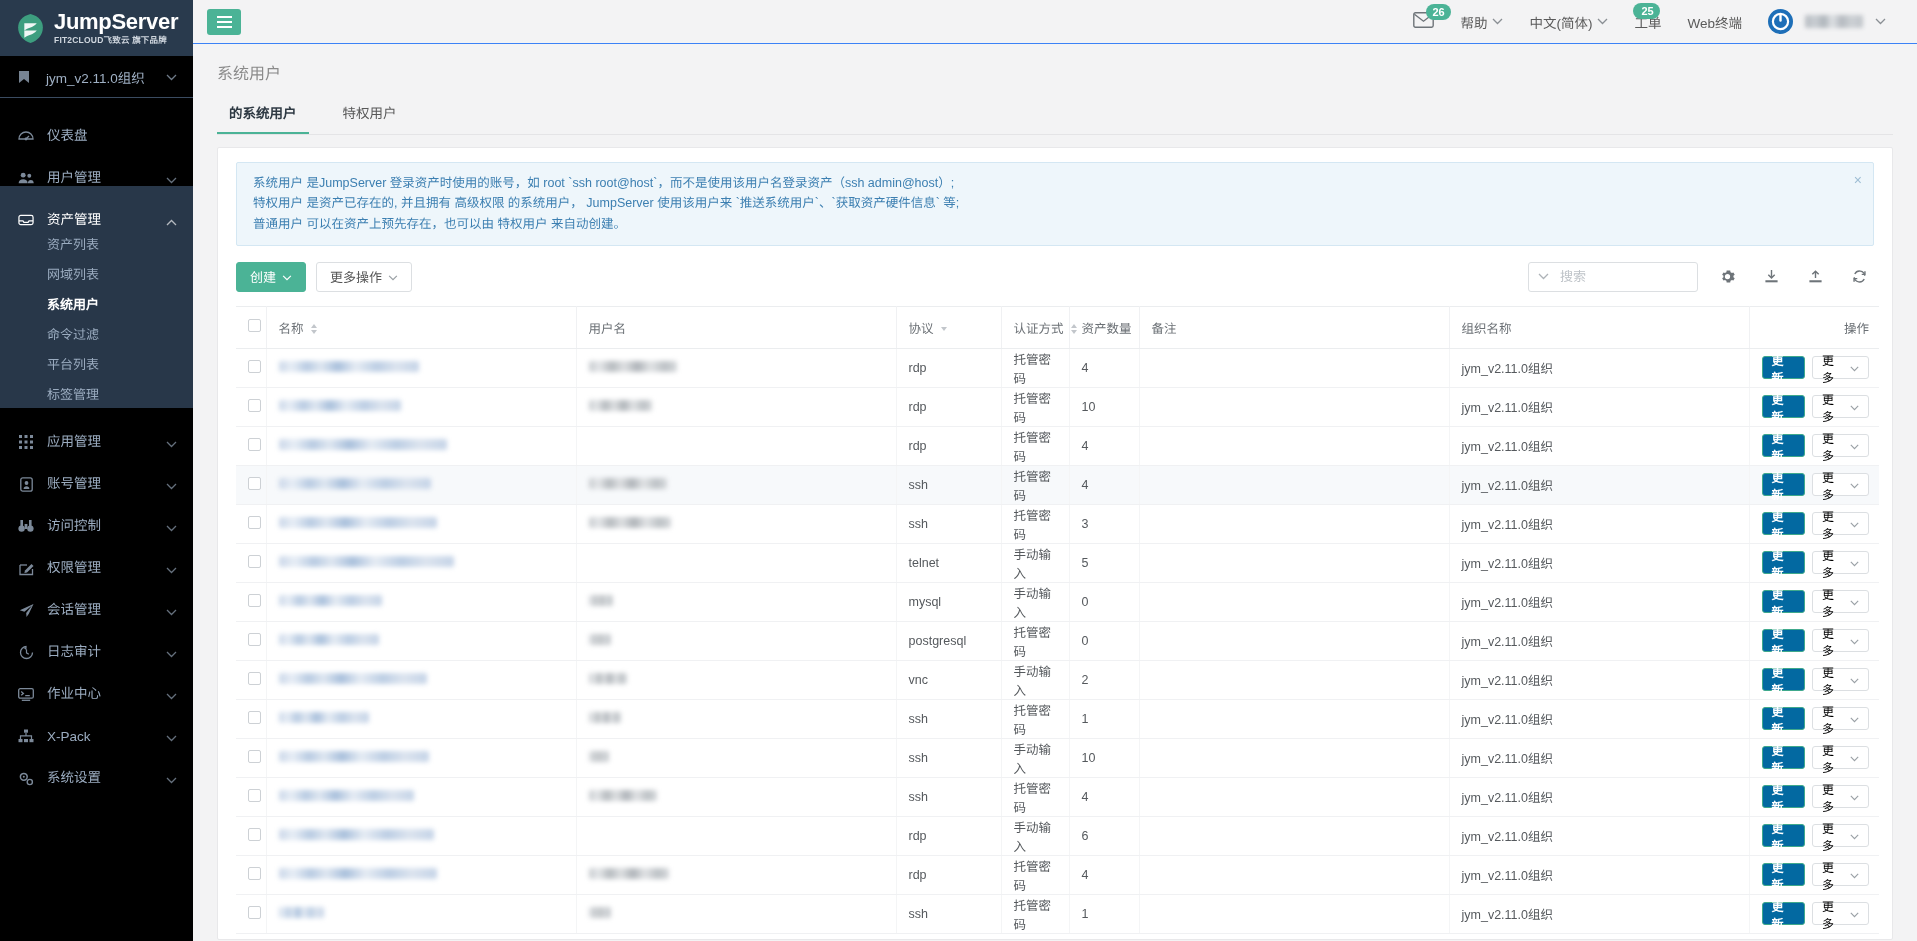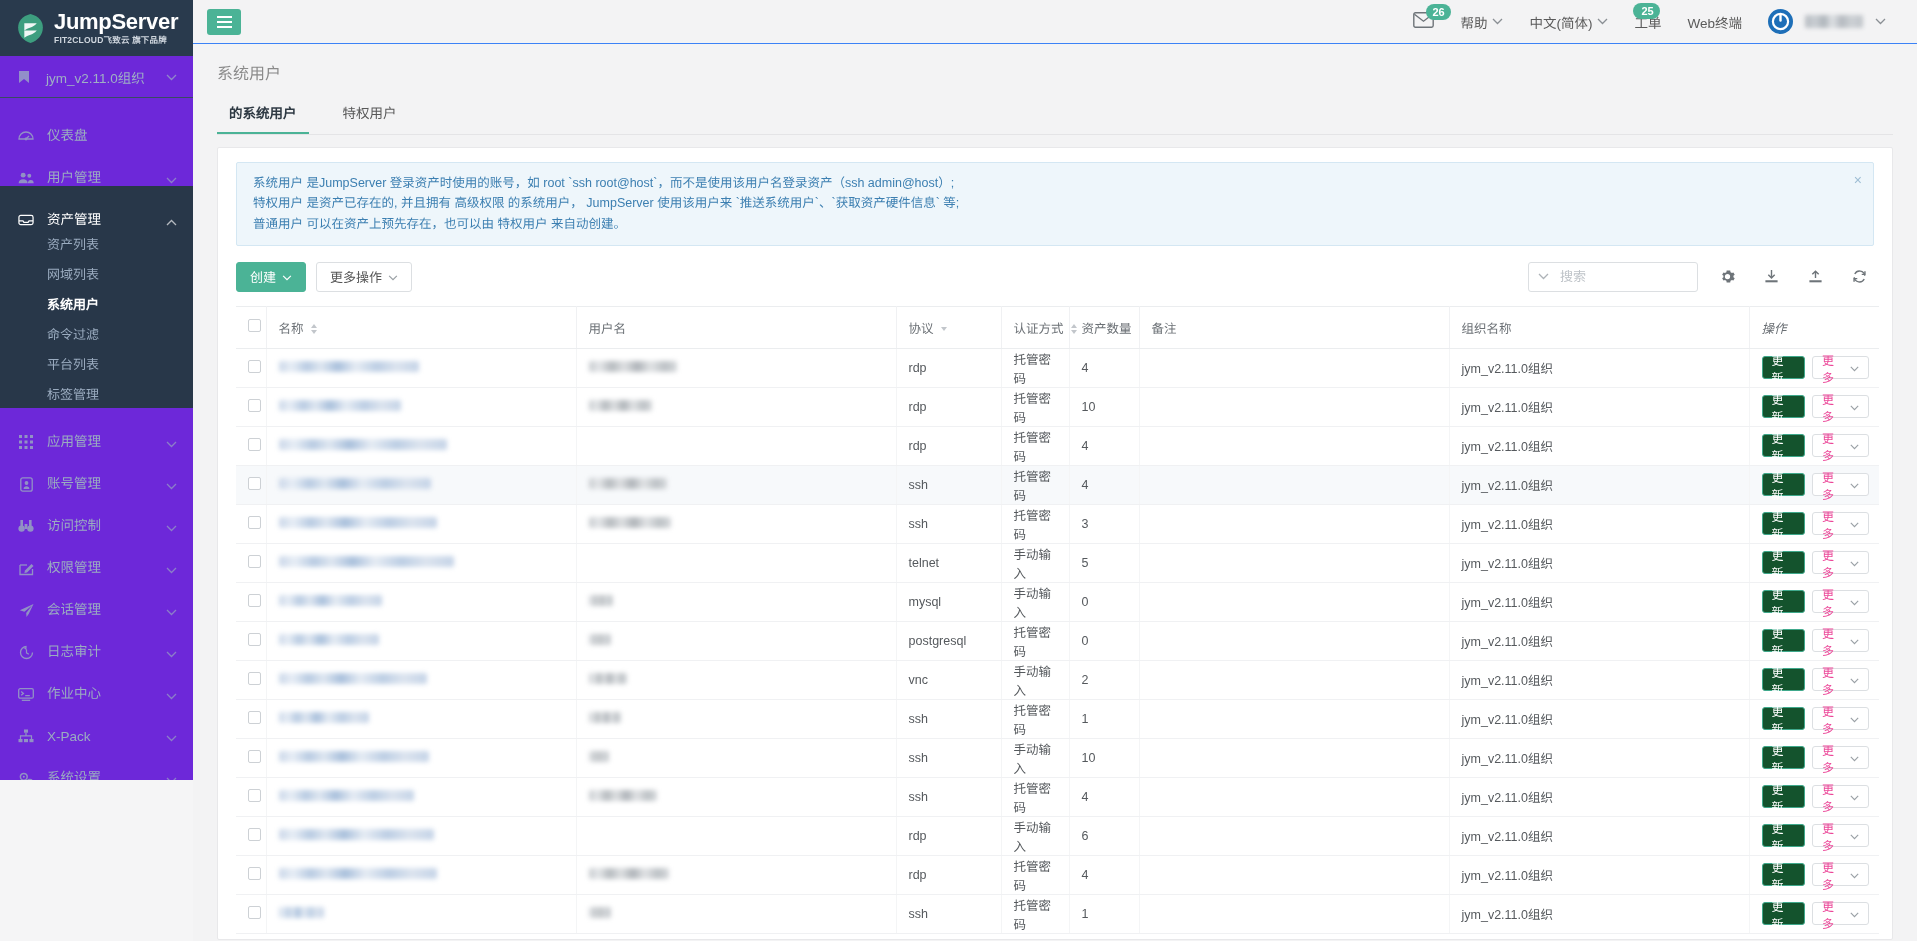--- a/index.html
+++ b/index.html
@@ -11,22 +11,22 @@
     font-family: "Liberation Sans", "DejaVu Sans", sans-serif;
     font-size: 13px;
     color: #444;
     background: #f5f5f6;
   }
   .app { display: flex; width: 1917px; height: 941px; }
 
   
   .sidebar {
     width: 193px; flex: 0 0 193px;
-    background: #6d28d9;
-    height: 780px;
+    background: #000000;
+    height: 941px;
     overflow: hidden;
     position: relative;
   }
   .brand {
     height: 56px;
     display: flex; align-items: center;
     padding-left: 14px;
     background: #293a4d;
   }
   .brand-logo { width: 33px; height: 33px; flex: 0 0 33px; margin-right: 7px; }
@@ -205,21 +205,21 @@
   table.grid th {
     text-align: left;
     font-size: 12.5px; font-weight: normal; color: #6b7075;
     padding: 11px 10px 11px 12px;
     border-top: 1px solid #ebedef;
     border-bottom: 1px solid #ebedef;
     border-right: 1px solid #f0f1f3;
     background: #fff;
     white-space: nowrap;
   }
-  table.grid th:last-child { border-right: none; text-align: left; font-style: italic; }
+  table.grid th:last-child { border-right: none; text-align: right; }
   table.grid td {
     font-size: 12.5px; color: #55595d;
     padding: 0 10px 0 12px;
     height: 37px;
     border-bottom: 1px solid #f0f1f3;
     border-right: 1px solid #f4f5f6;
     vertical-align: middle;
     overflow: hidden;
   }
   table.grid td:last-child { border-right: none; }
@@ -249,22 +249,22 @@
     background: linear-gradient(90deg,#c9d6e8 0%,#e8eef6 9%,#b8cbe2 20%,#dfe7f1 30%,#a9c0dc 42%,#e6ecf4 55%,#bccee4 70%,#dce4ef 84%,#c4d3e7 100%);
   }
   .blur.gray {
     background: linear-gradient(90deg,#c5c9cd 0%,#e6e8ea 12%,#b5babe 26%,#dfe1e3 40%,#aeb3b8 55%,#e2e4e6 70%,#bcc1c5 86%,#d6d9dc 100%);
   }
   .btn-sm {
     display: inline-flex; align-items: center; justify-content: center;
     height: 23px; padding: 0 9px; border-radius: 3px;
     font-size: 12px; cursor: pointer; border: 1px solid transparent;
   }
-  .btn-sm.green { background: #14532d; color: #fff; border-color: #3fa98c; }
-  .btn-sm.plain { background: #fff; color: #ec4899; border-color: #dcdfe2; margin-left: 7px; gap: 5px; align-items: center; }
+  .btn-sm.green { background: #0369a1; color: #fff; border-color: #3fa98c; font-weight: bold; }
+  .btn-sm.plain { background: #fff; color: #000000; border-color: #dcdfe2; margin-left: 7px; gap: 5px; align-items: center; }
   .ops-cell { display: flex; align-items: center; justify-content: center; }
 </style>
 </head>
 <body>
 
 <div class="app">
 
   <aside class="sidebar">
 
     <div class="brand">

